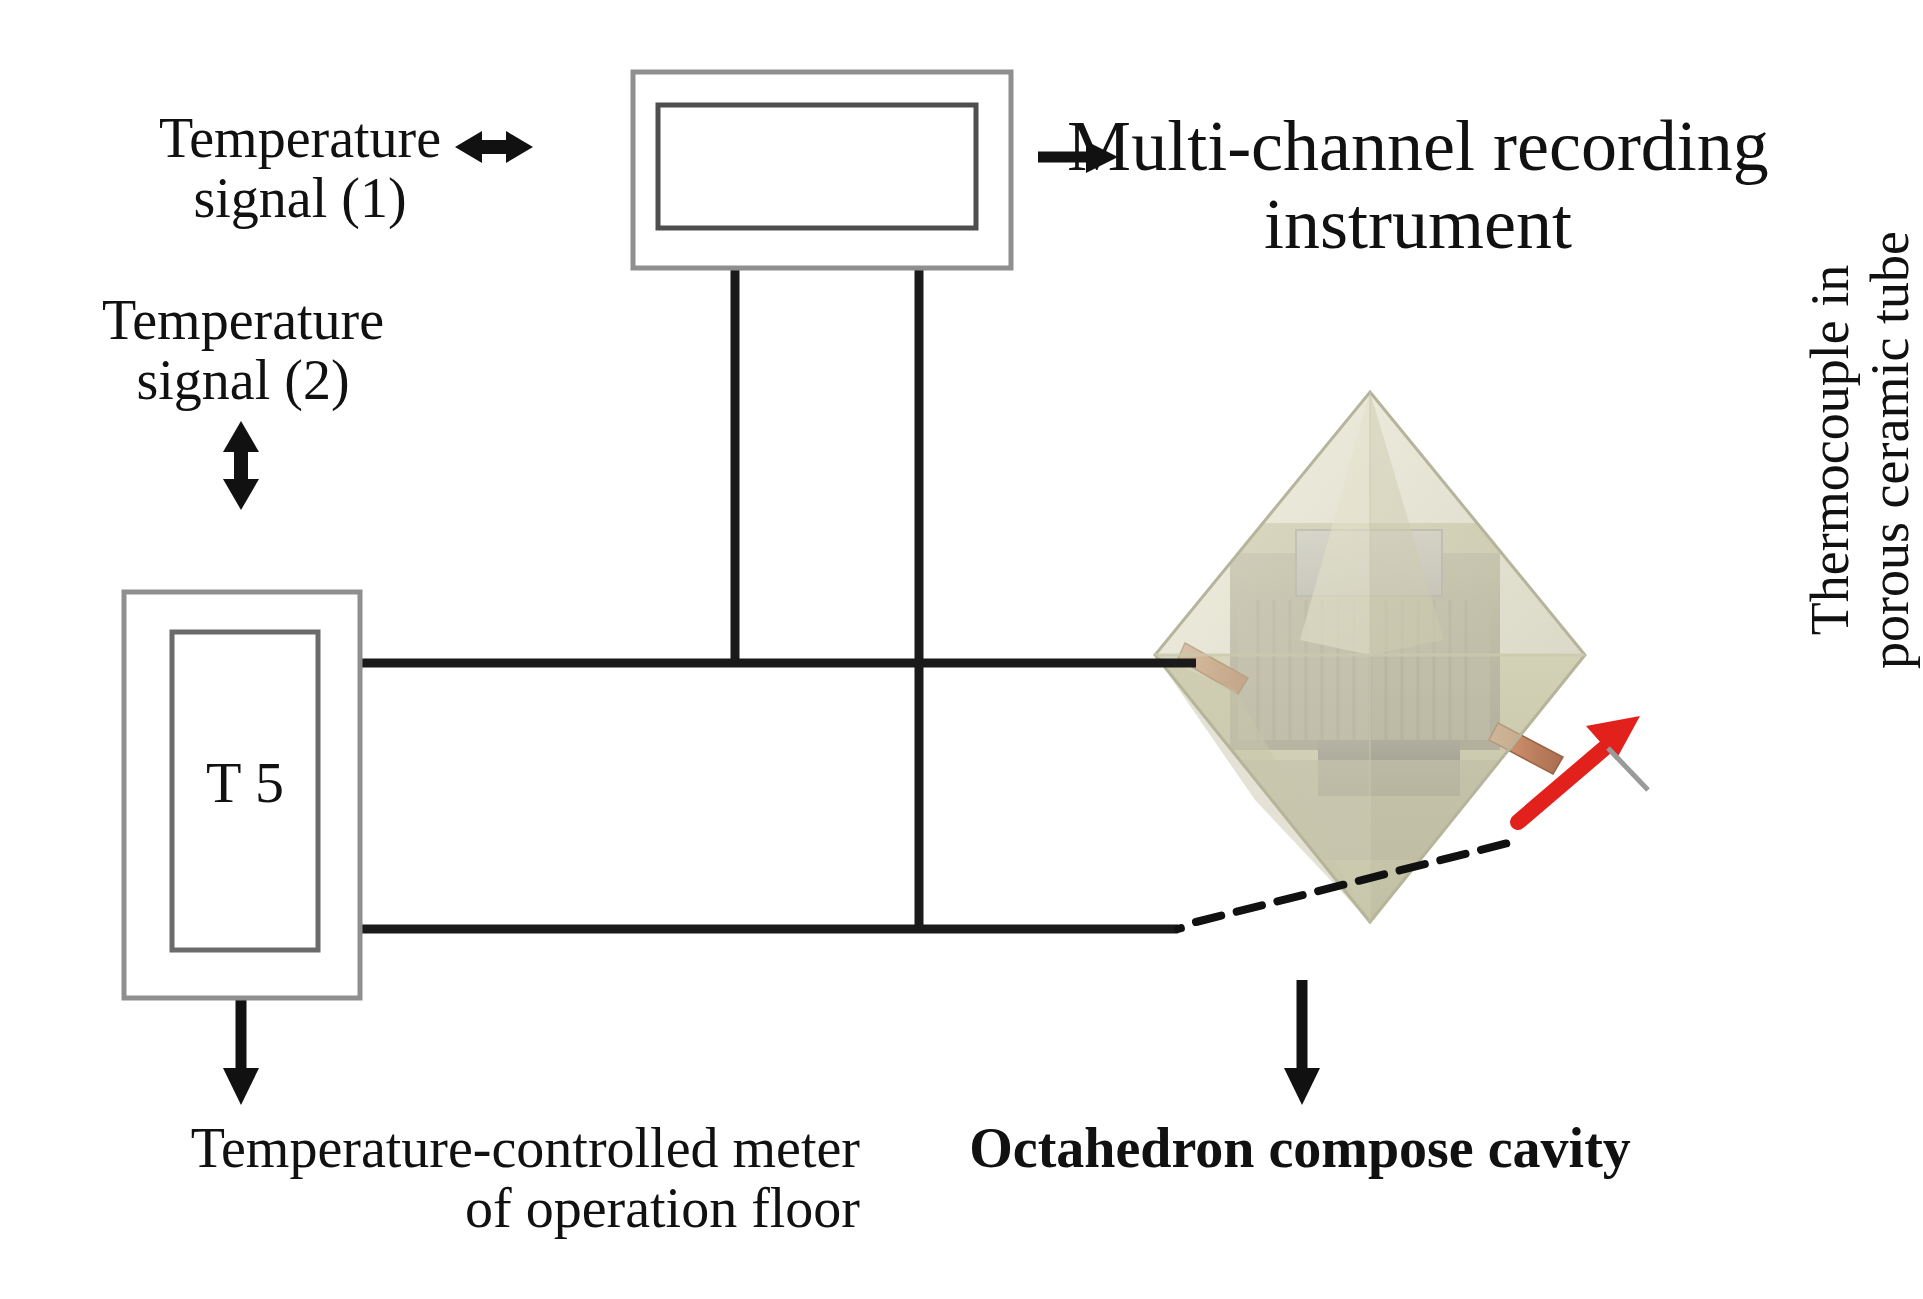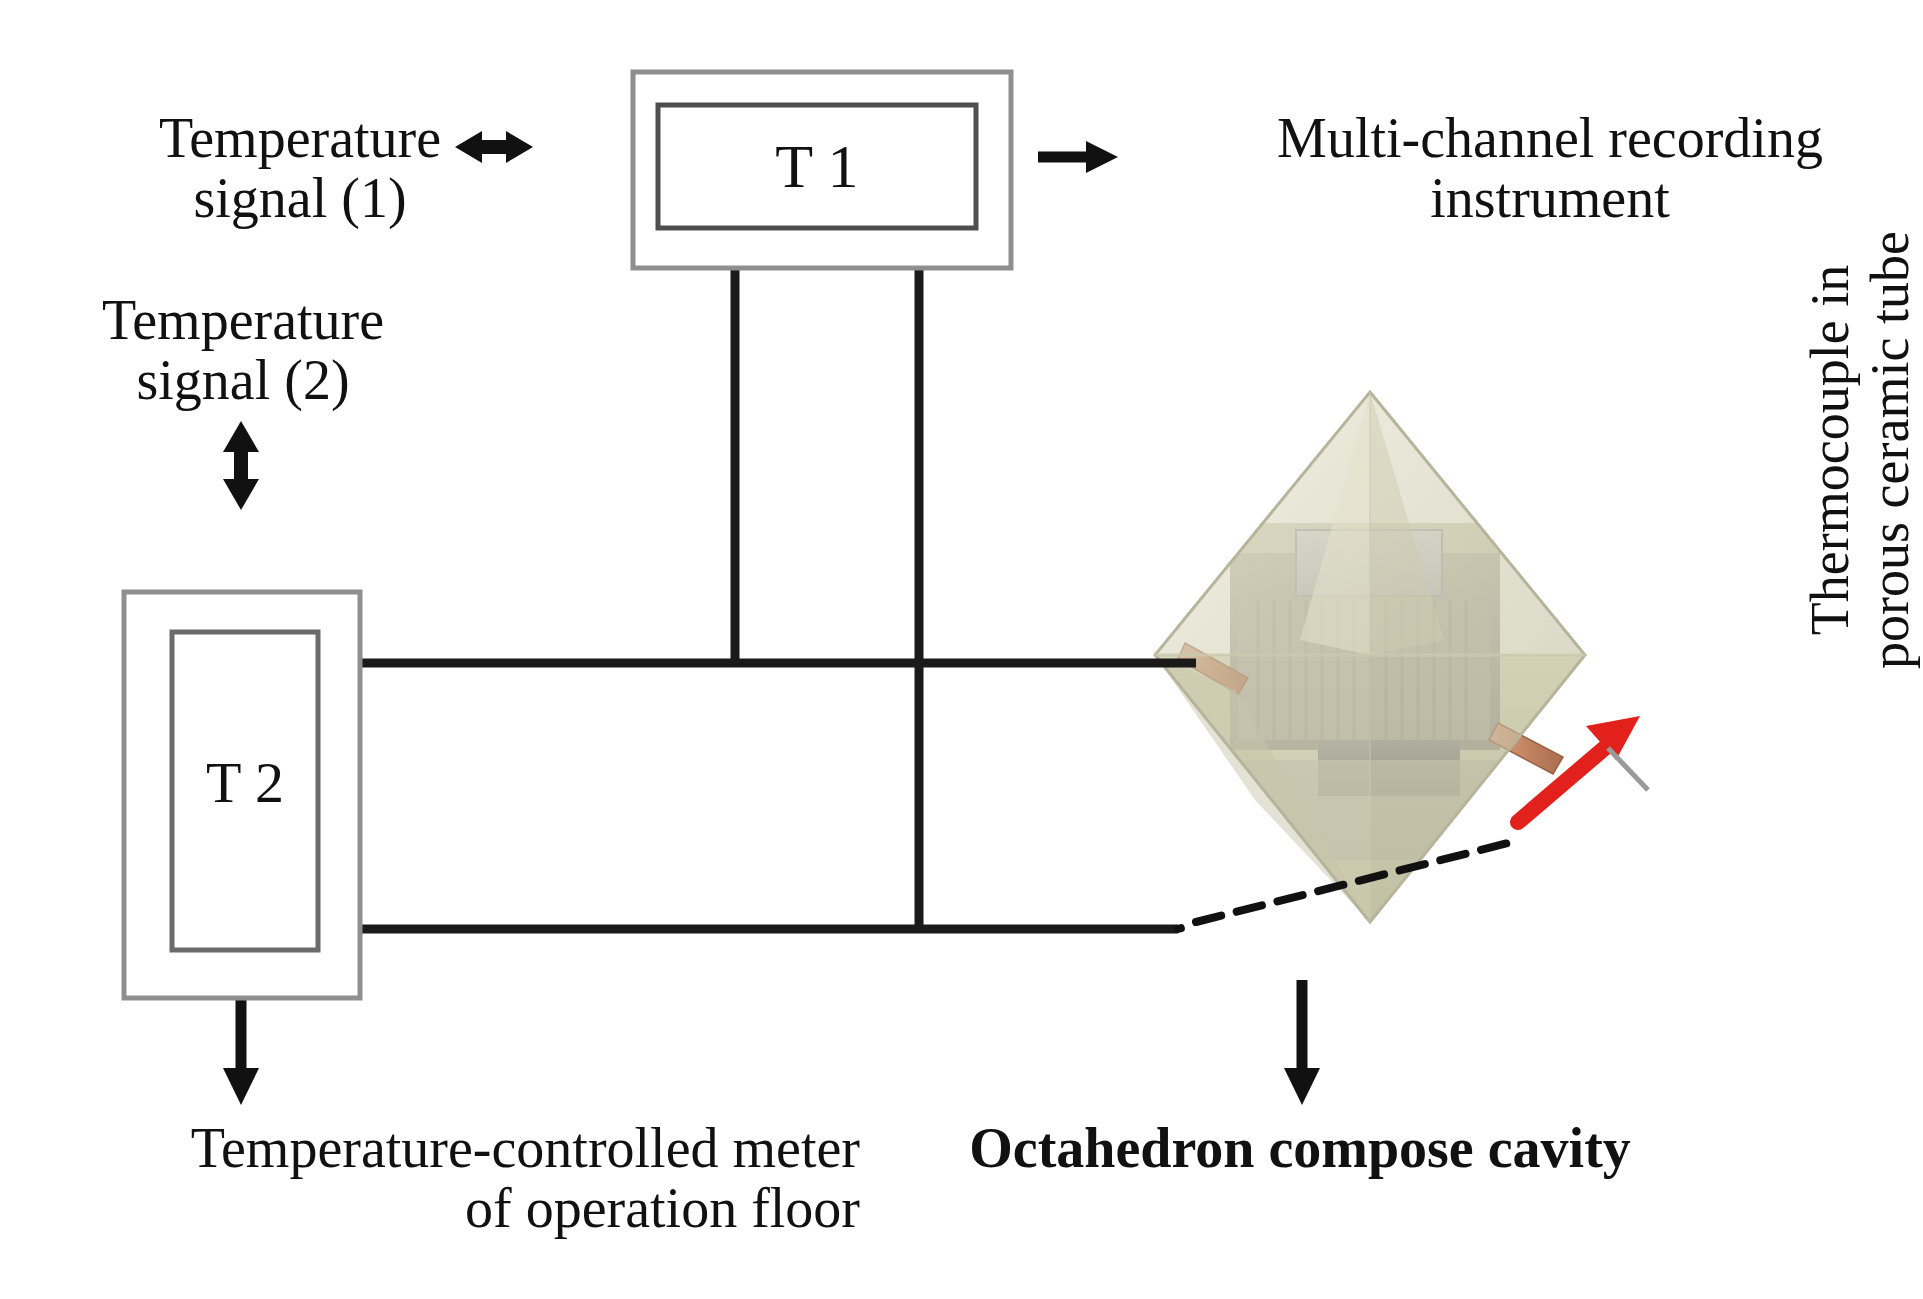--- a/index.html
+++ b/index.html
@@ -166,31 +166,30 @@
       <rect x="633" y="72" width="378" height="196" fill="#fff" stroke="#8f8f8f" stroke-width="5"></rect>
       <rect x="658" y="105" width="318" height="123" fill="#fff" stroke="#4e4e4e" stroke-width="5"></rect>
     </g>
 
     <g>
       <rect x="124" y="592" width="236" height="406" fill="#fff" stroke="#8f8f8f" stroke-width="5"></rect>
       <rect x="172" y="632" width="146" height="318" fill="#fff" stroke="#6b6b6b" stroke-width="5"></rect>
     </g>
   </svg>
 
-  <div class="lbl" style="left:658px;top:108px;width:318px;font-size:62px;line-height:117px;">T 1</div>
 
-  <div class="lbl" style="left:172px;top:752px;width:146px;font-size:58px;">T 2</div>
+  <div class="lbl" style="left:172px;top:752px;width:146px;font-size:58px;">T 5</div>
 
   <div class="lbl" style="left:140px;top:108px;width:320px;font-size:56px;">Temperature
 signal (1)</div>
 
   <div class="lbl" style="left:78px;top:290px;width:330px;font-size:56px;">Temperature
 signal (2)</div>
 
-  <div class="lbl" style="left:1190px;top:108px;width:720px;font-size:56px;">Multi-channel recording
+  <div class="lbl" style="left:1058px;top:108px;width:720px;font-size:72px;">Multi-channel recording
 instrument</div>
 
   <div class="lbl" style="left:10px;top:1118px;width:850px;font-size:56px;text-align:right;">Temperature-controlled meter
 of operation floor</div>
 
   <div class="lbl" style="left:880px;top:1118px;width:840px;font-size:56px;font-weight:bold;">Octahedron compose cavity</div>
 
   <div class="vlabel lbl" style="left:1800px;top:730px;width:560px;font-size:54px;
               transform:rotate(-90deg);">Thermocouple in
 porous ceramic tube</div>

